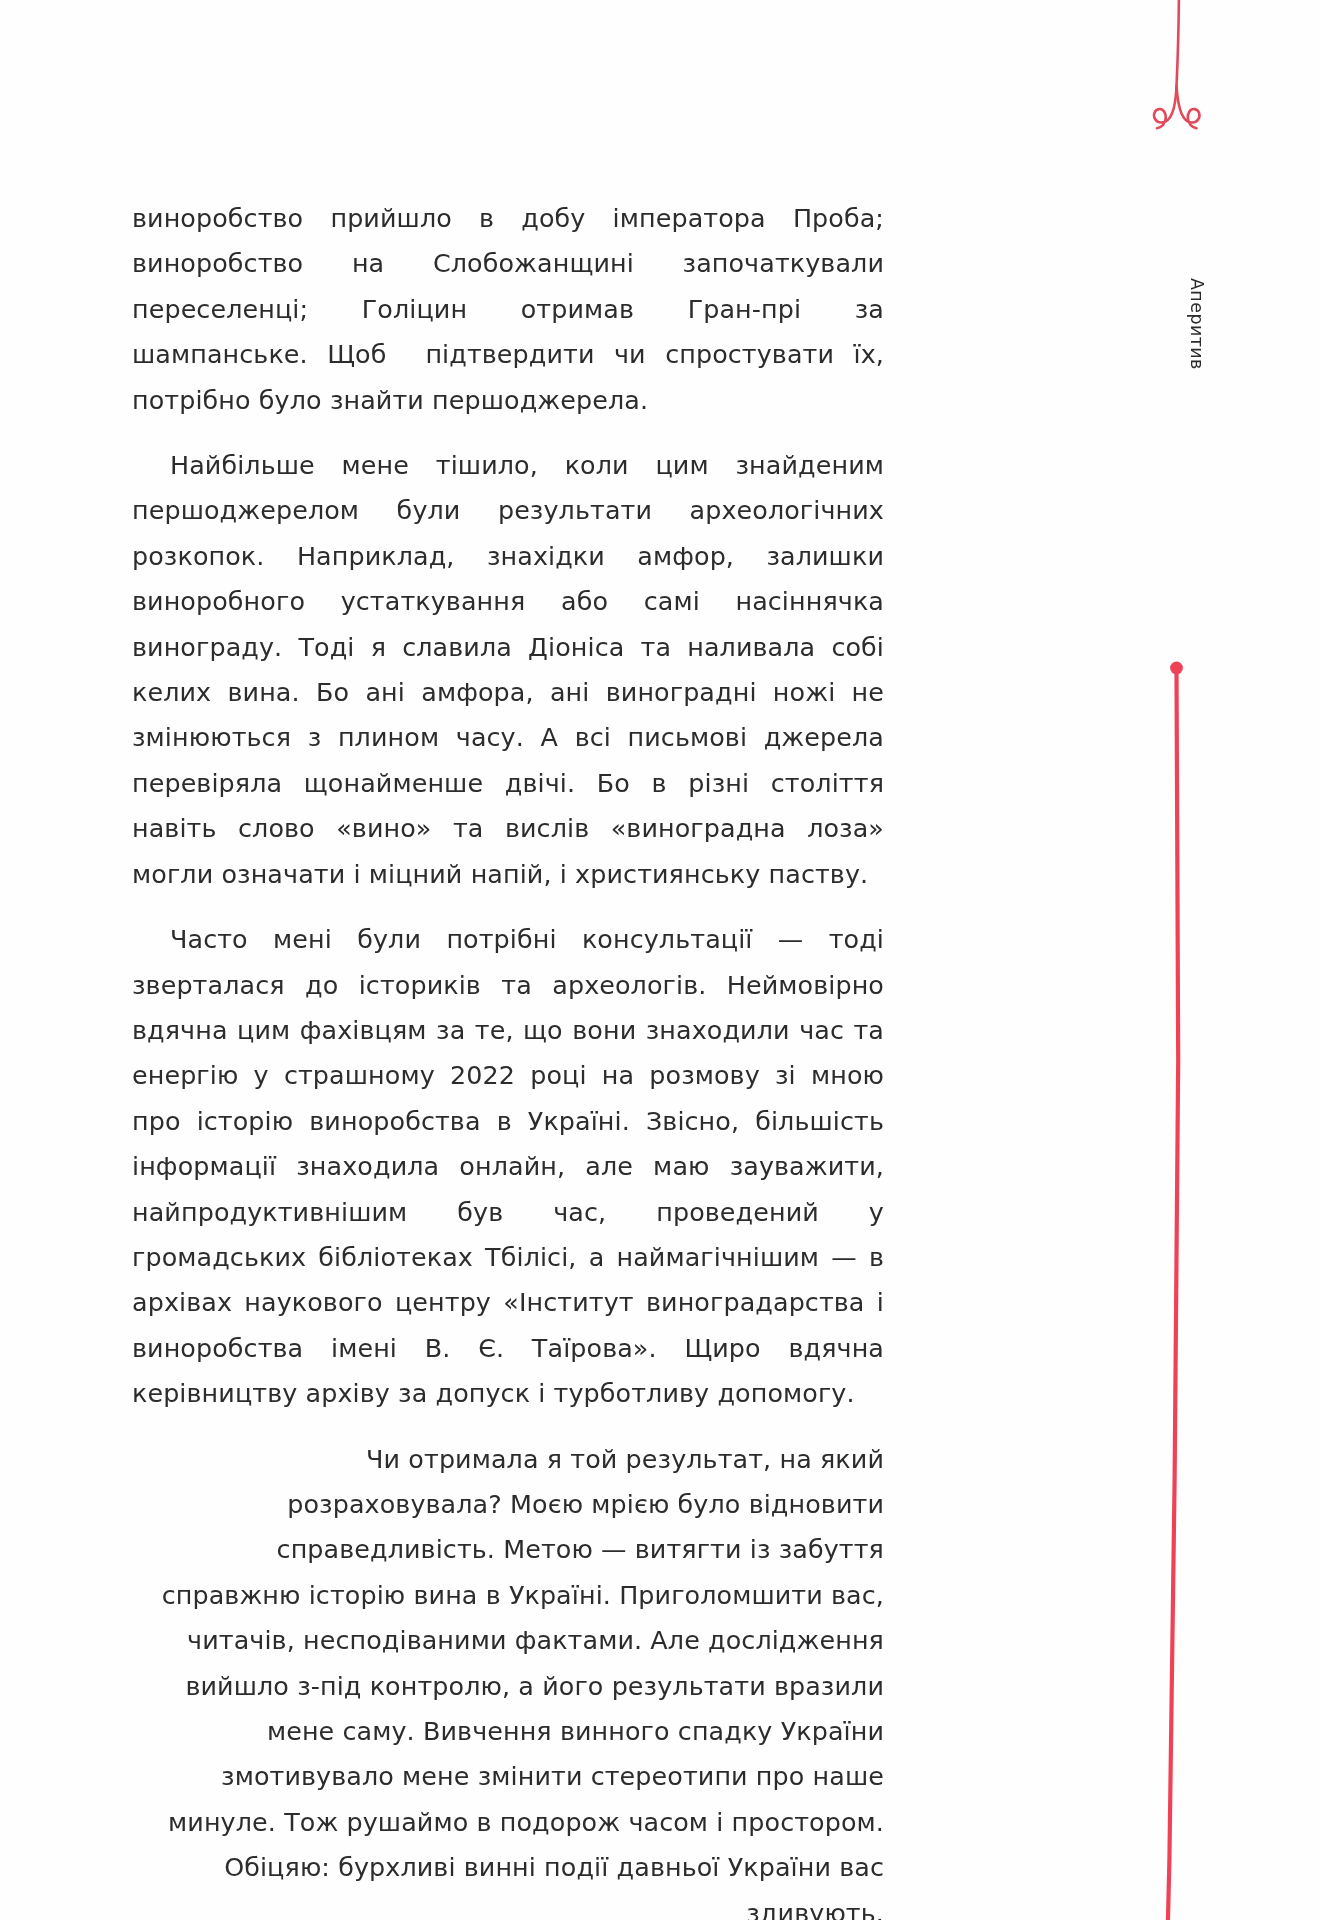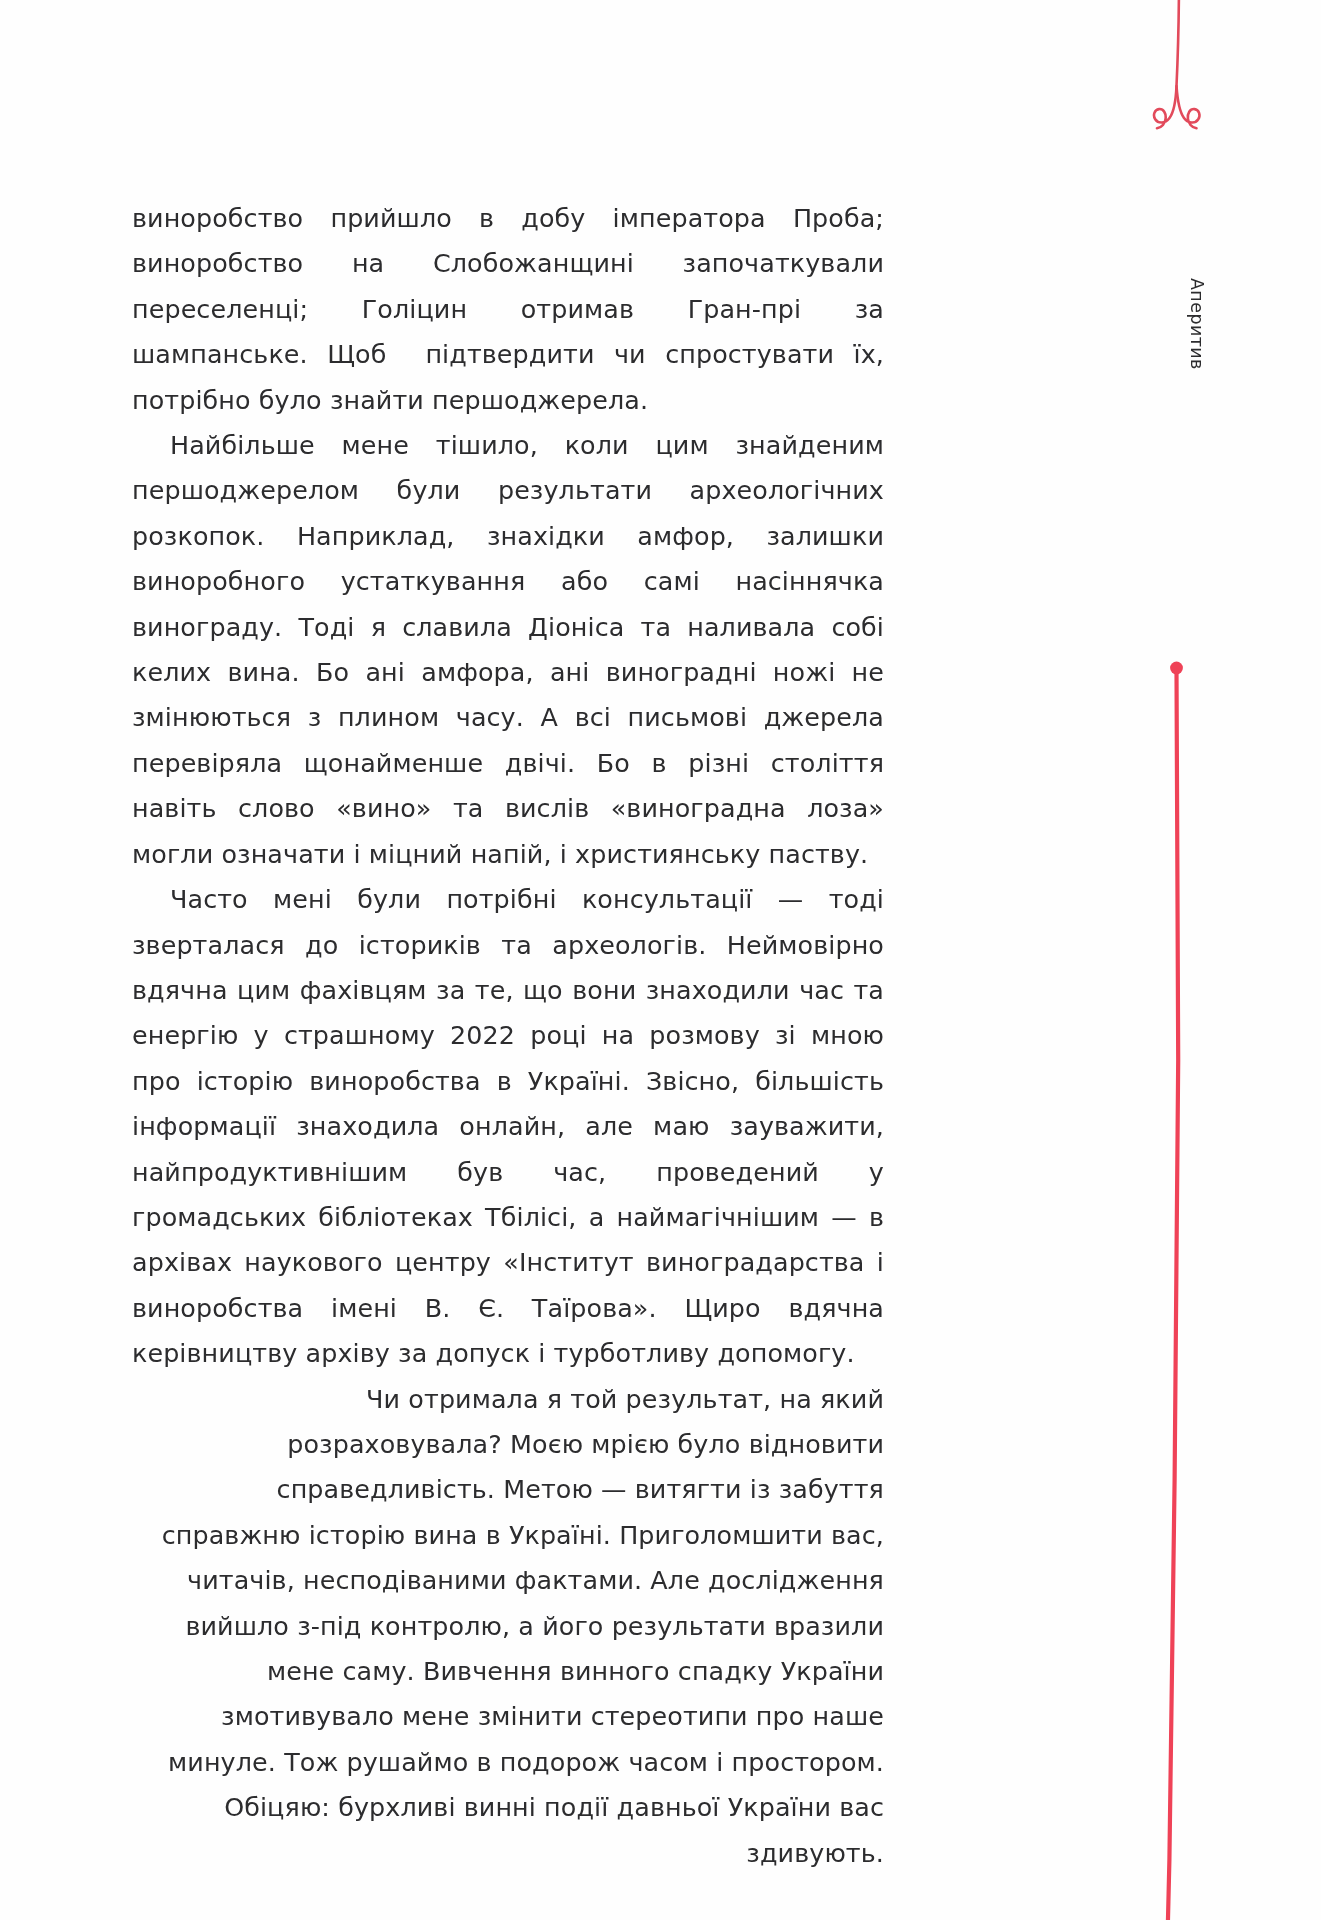--- a/index.html
+++ b/index.html
@@ -37,20 +37,21 @@
     line-height: 45.4px;
     letter-spacing: 0.1px;
     text-align: justify;
     text-justify: inter-word;
     font-weight: 400;
     white-space: pre-wrap;
     hyphens: manual;
   }
   .para.indent {
     text-indent: 38px;
+    margin-top: 20px;
   }
   .para.last-free {
     text-align: right;
   }
 
   
   #margin-ornament-top {
     position: absolute;
     left: 1148px;
     top: -6px;

